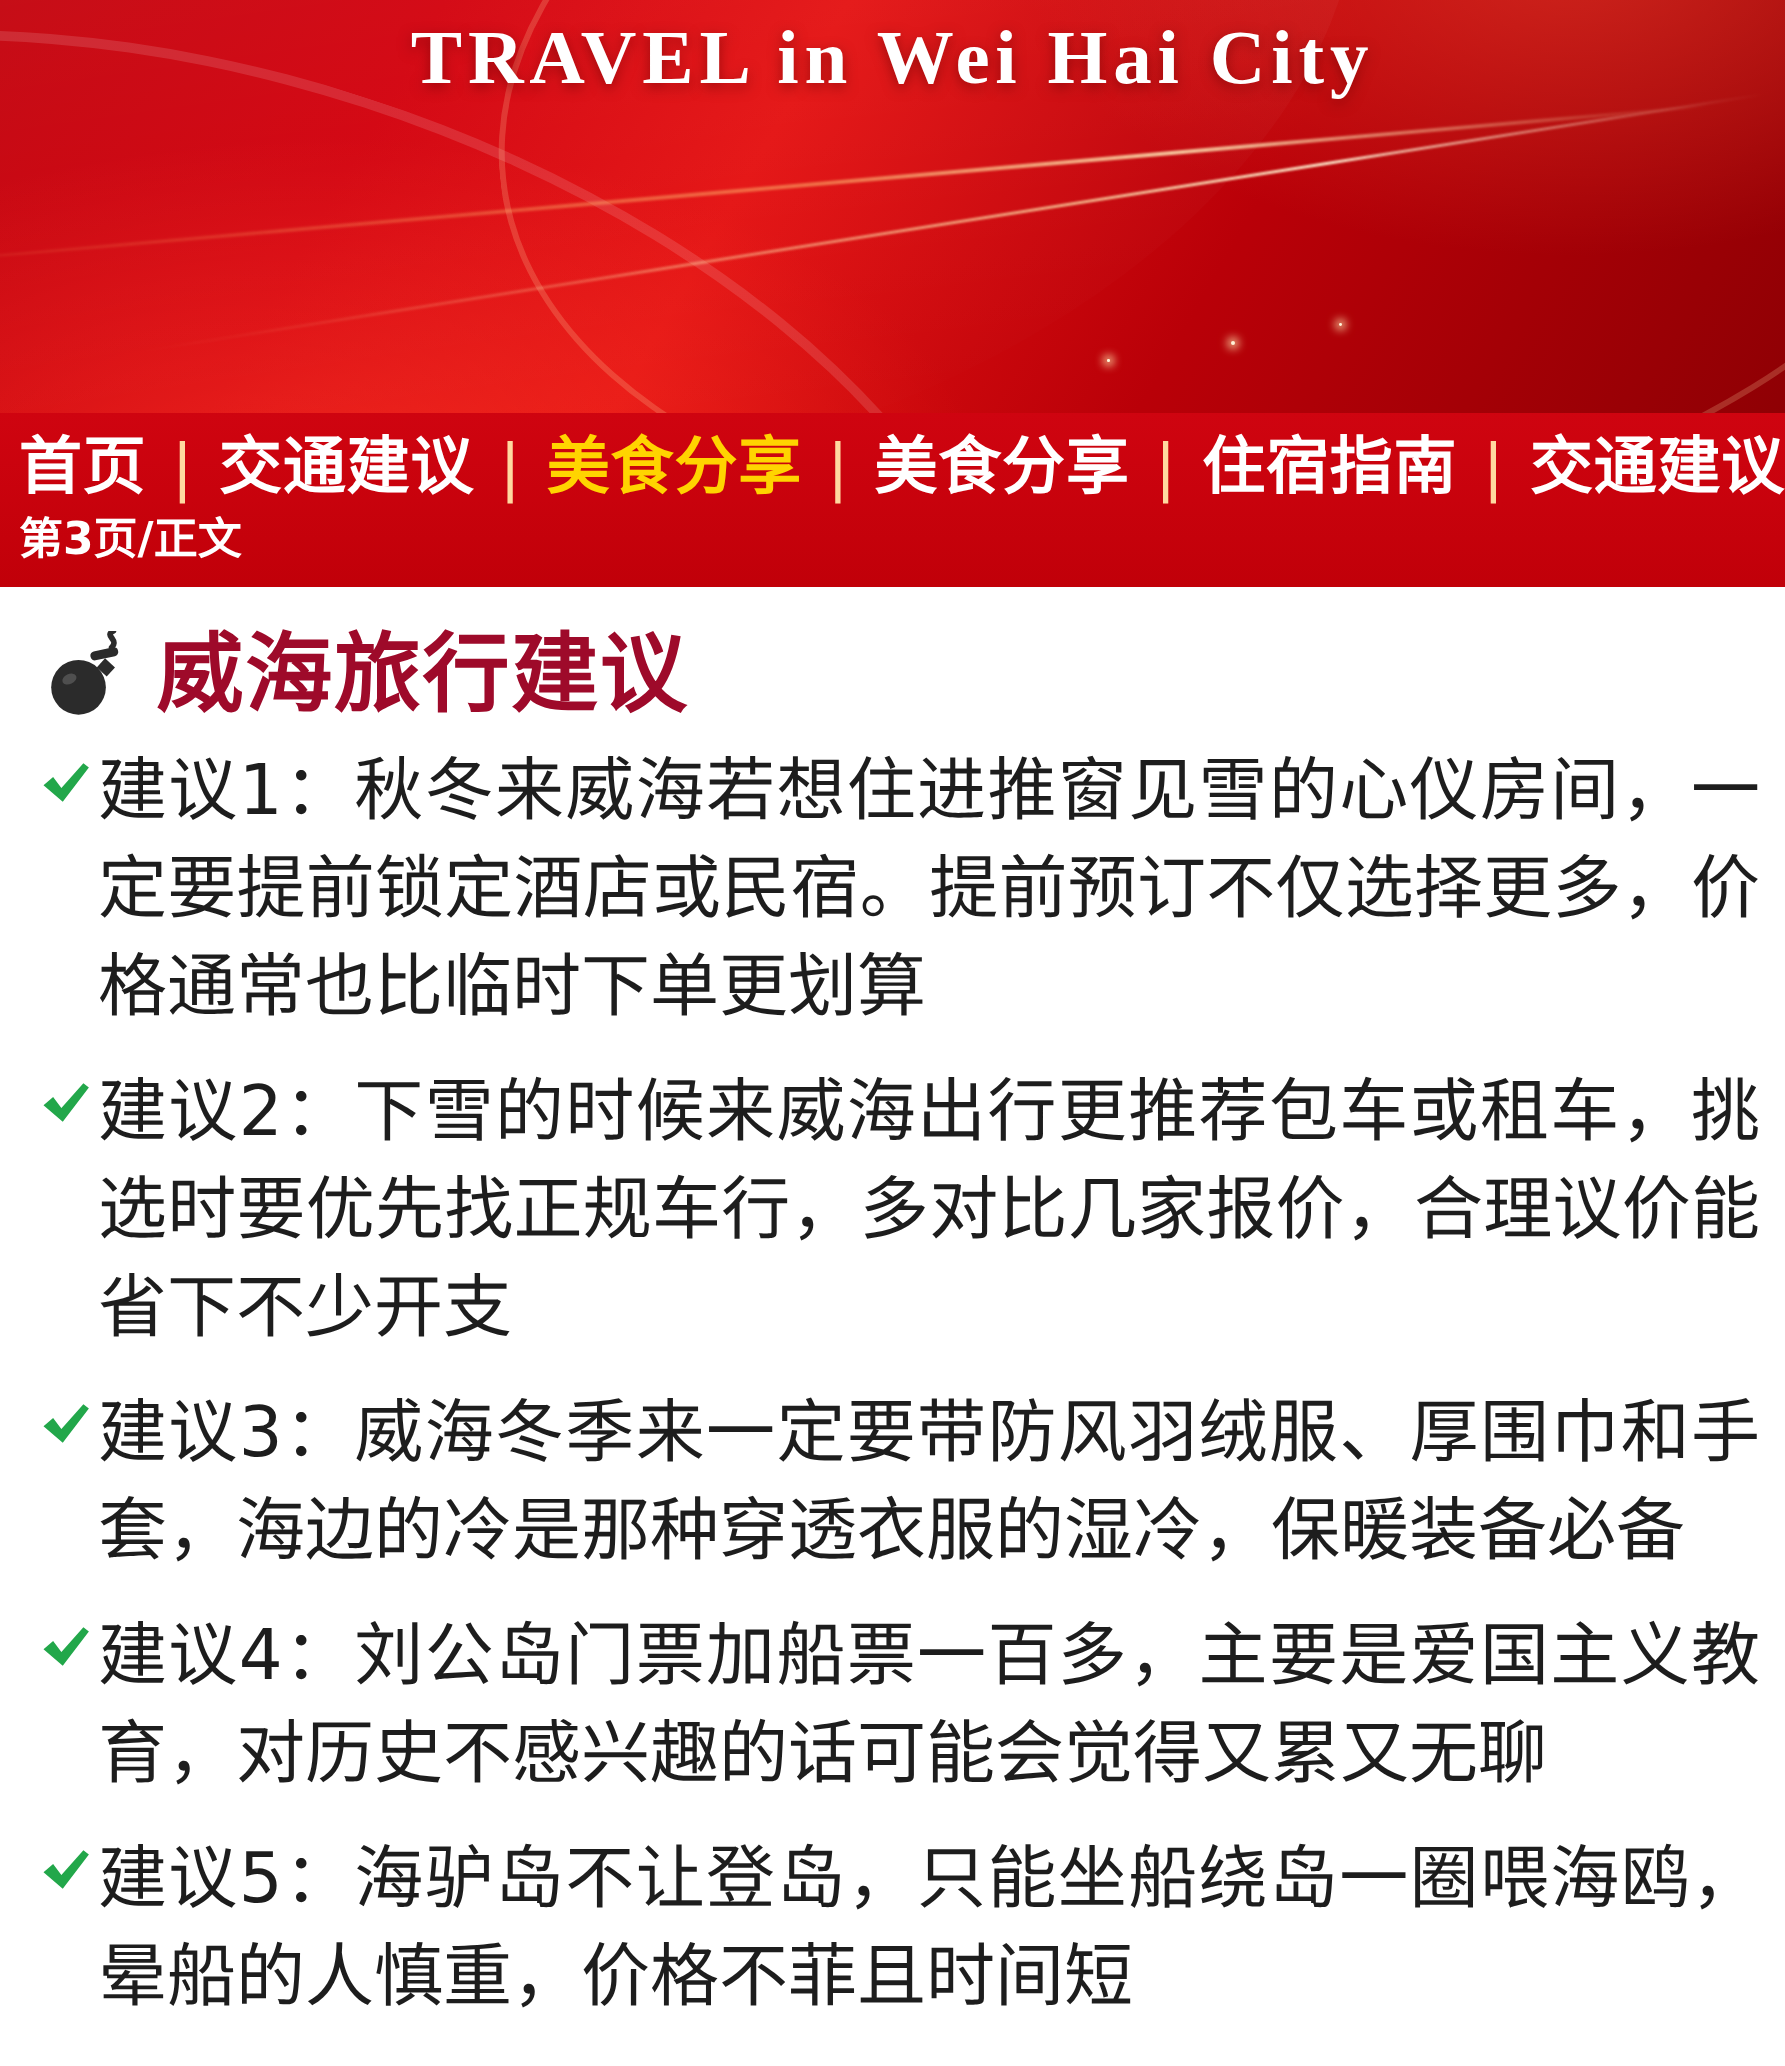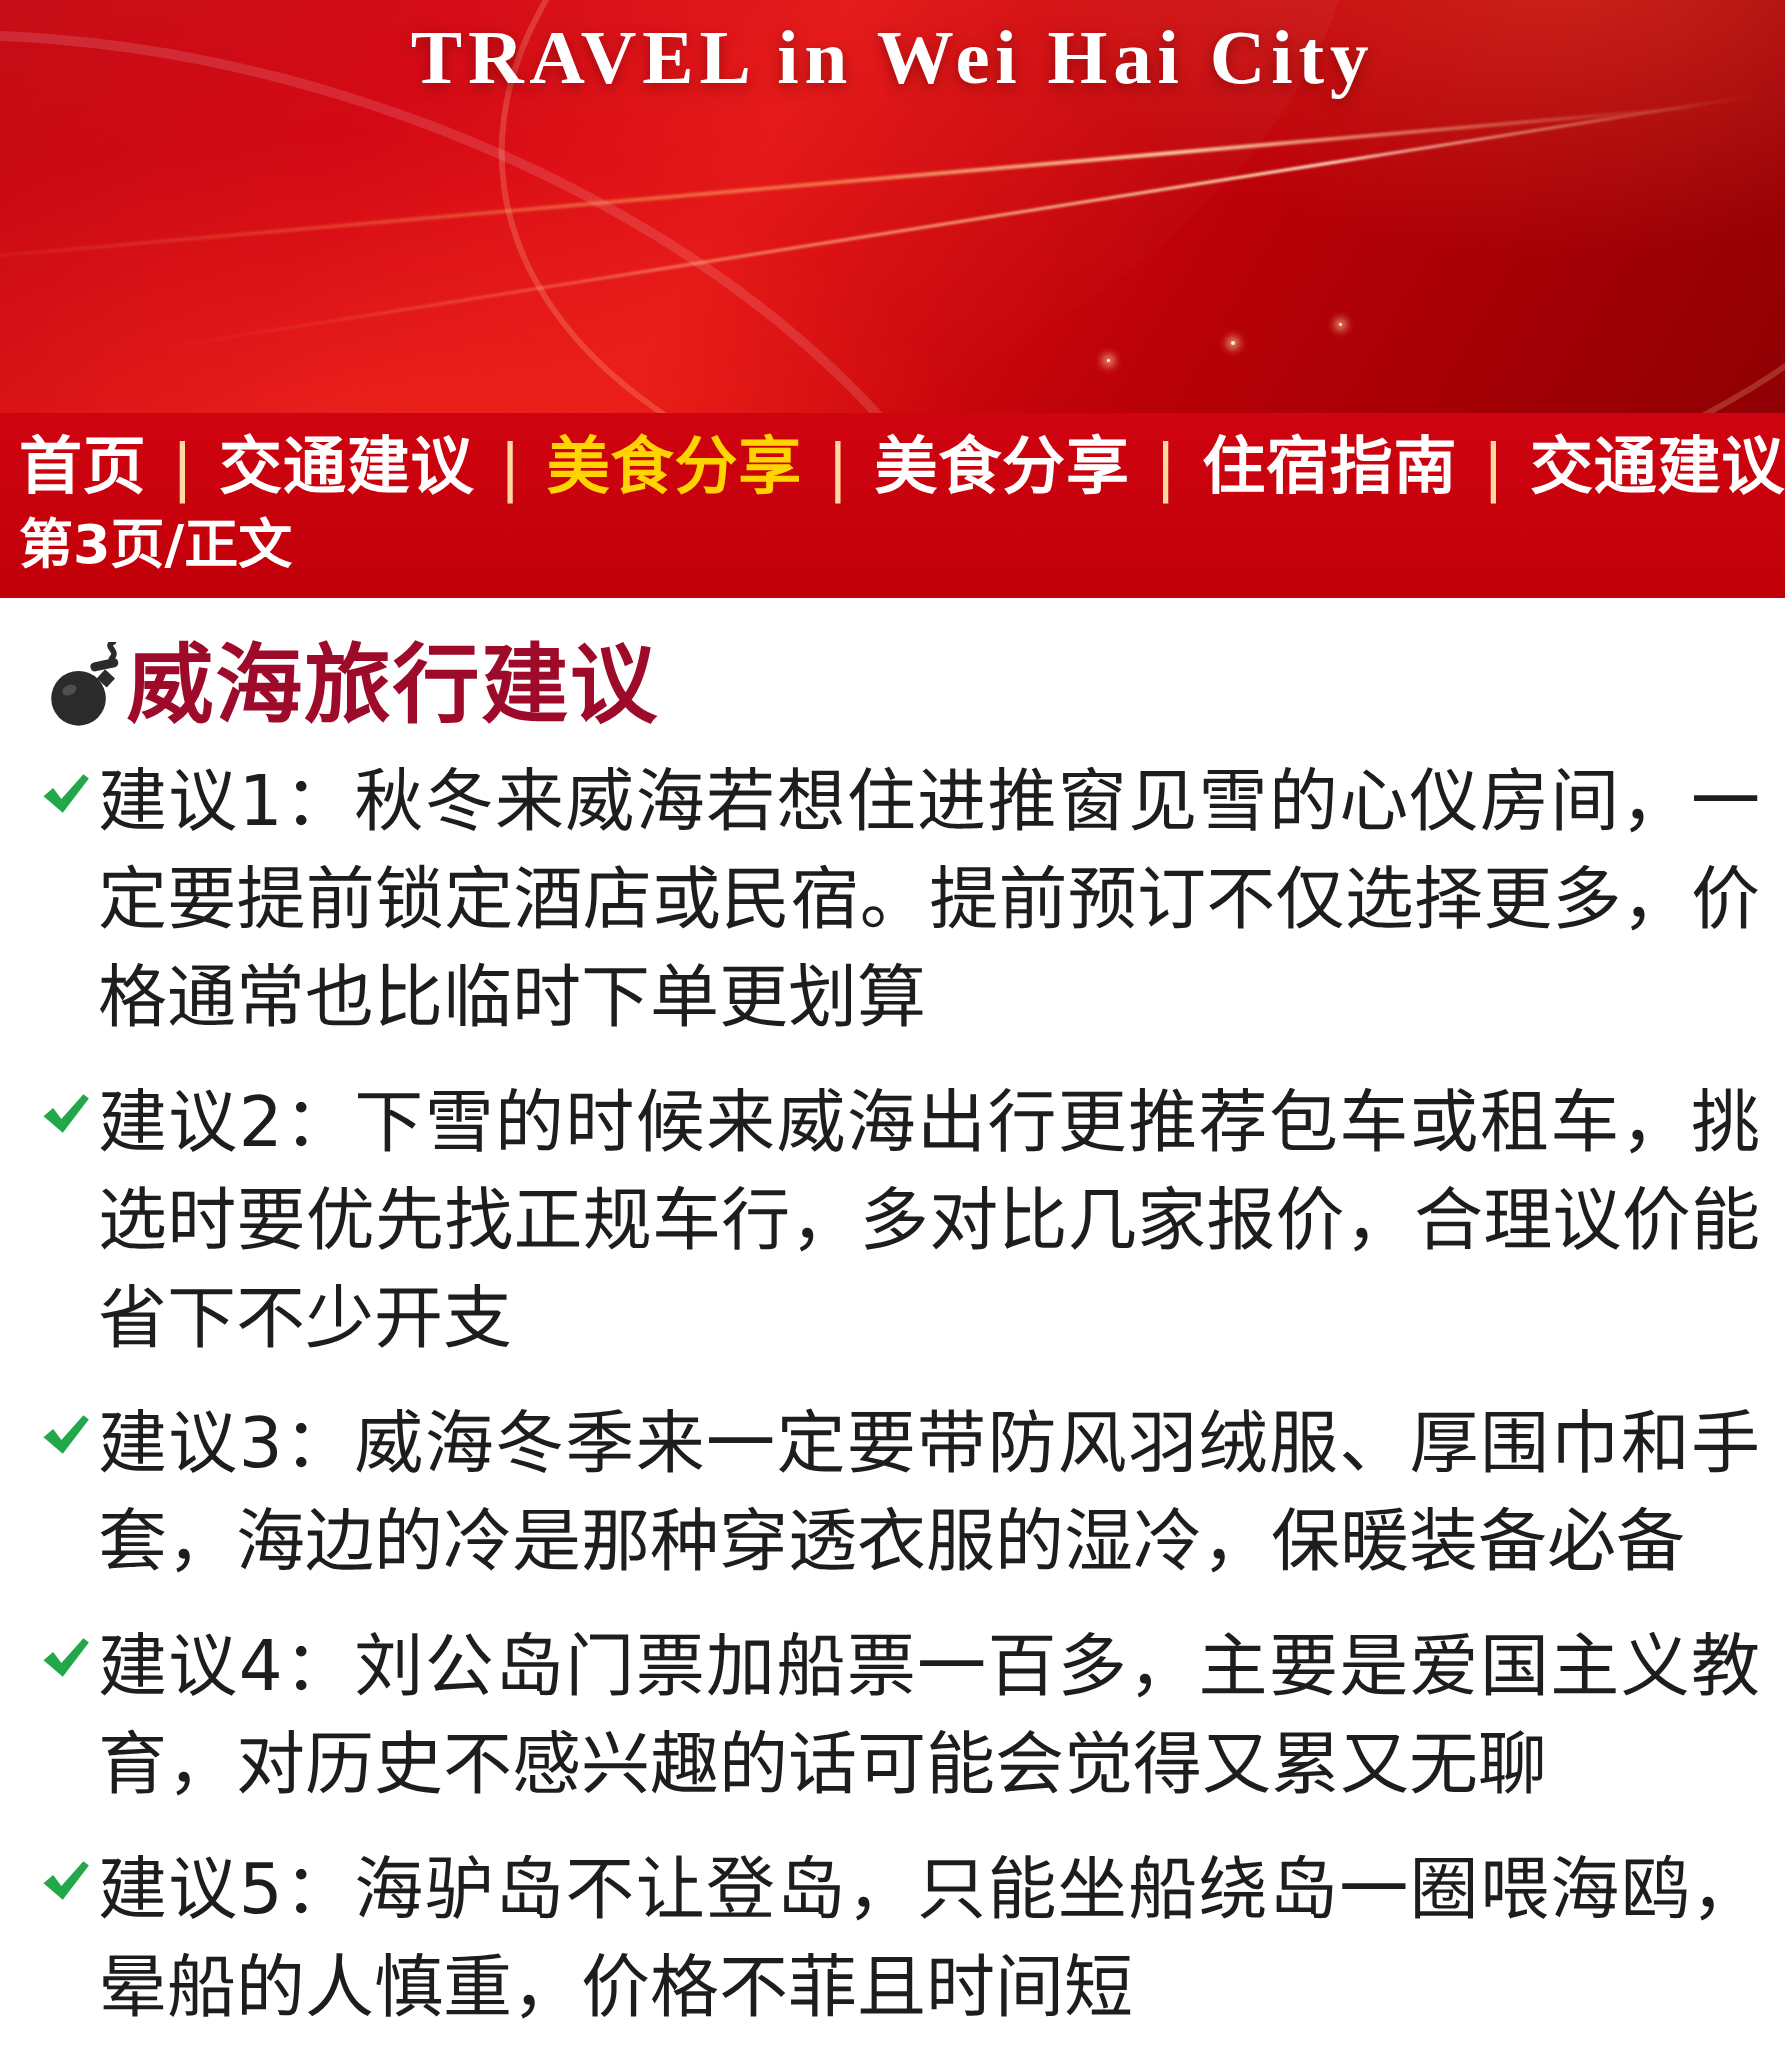--- a/index.html
+++ b/index.html
@@ -121,38 +121,38 @@
   }
   .nav-row .sep {
     color: #ffd9a0;
     padding: 0 2.5px;
     font-weight: normal;
   }
   .nav-item.active { color: #ffd400; }
   .page-label {
     padding-left: 19px;
     margin-top: 10.7px;
-    font-size: 54px;
+    font-size: 44px;
     line-height: 1.1;
     font-weight: bold;
     color: #ffffff;
     font-family: "DejaVu Sans", "Liberation Sans", sans-serif;
   }
   .nav-bottom-pad { height: 18px; }
 
   
   .content {
     padding: 31px 25px 16.5px 25px;
     box-sizing: border-box;
     width: 1785px;
   }
   .section-head {
     display: flex;
     align-items: center;
-    gap: 2px;
+    gap: 32px;
     margin: 11.6px 0 21.5px 16.5px;
   }
   .bomb-icon { width: 83px; height: 87px; flex: 0 0 auto; }
   .section-title {
     font-size: 87px;
     line-height: 1.05;
     font-weight: bold;
     color: #9e0a2a;
     letter-spacing: 1.7px;
     font-family: "DejaVu Sans", "Liberation Sans", sans-serif;

